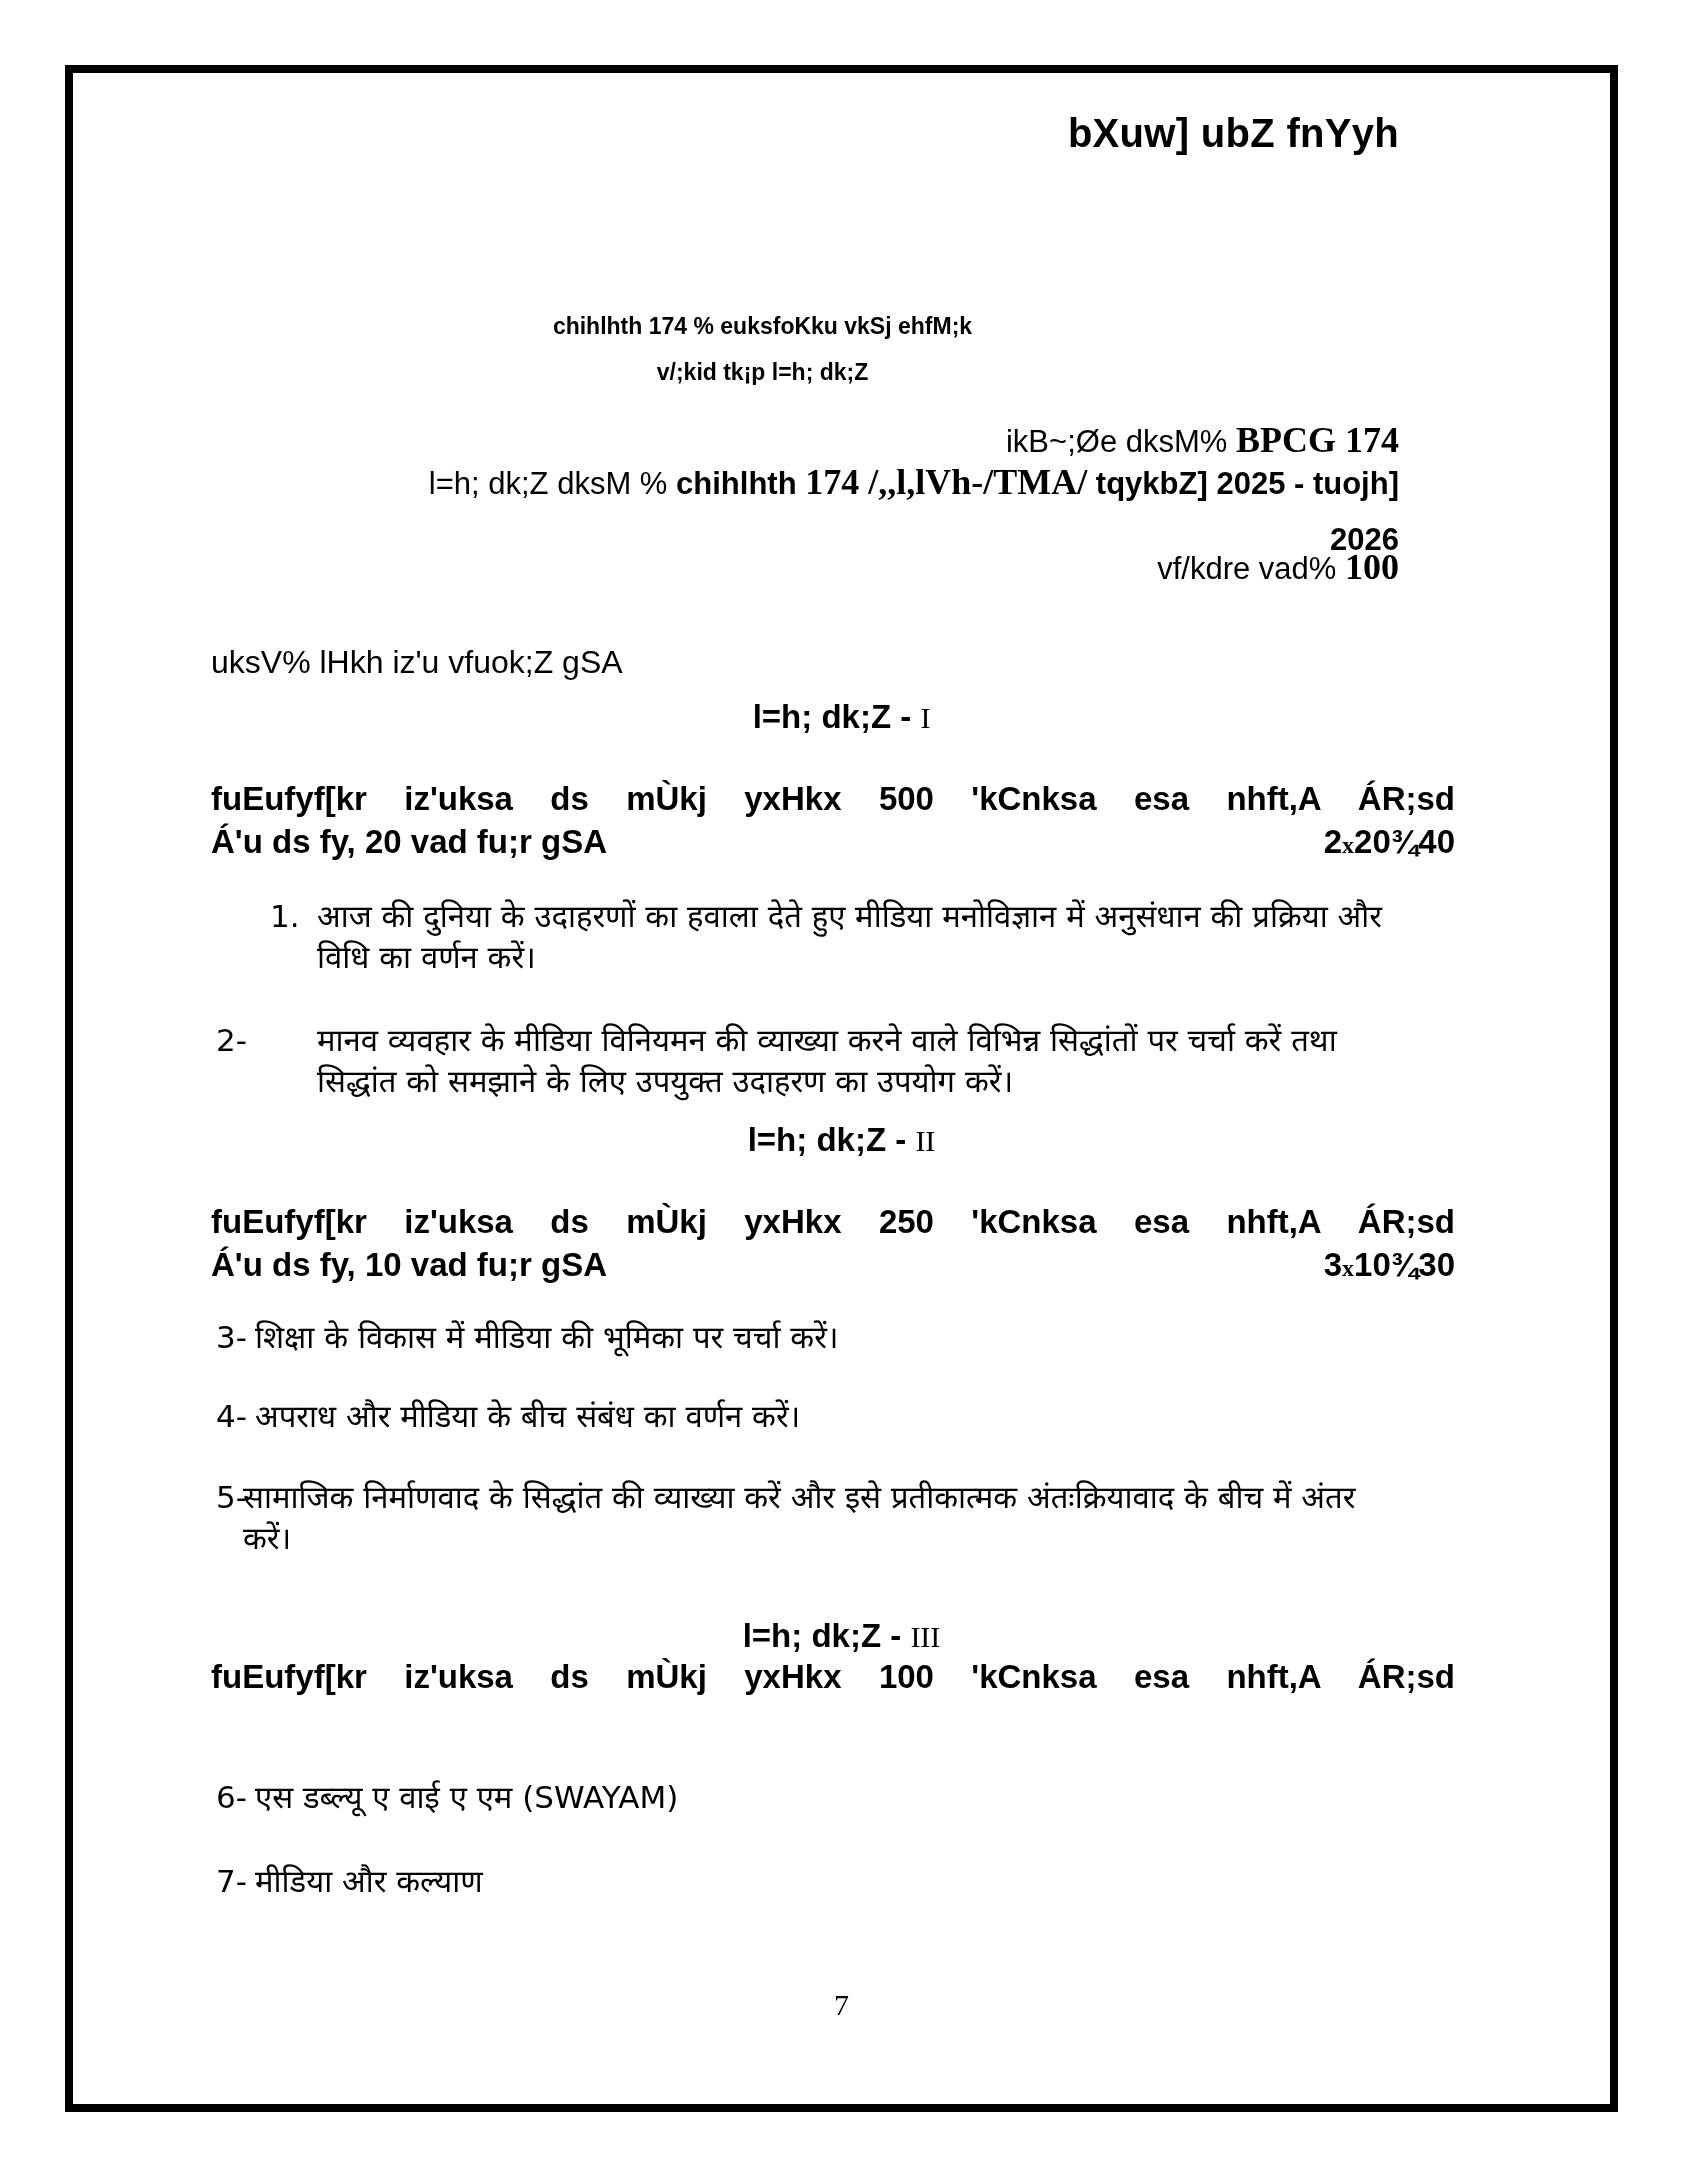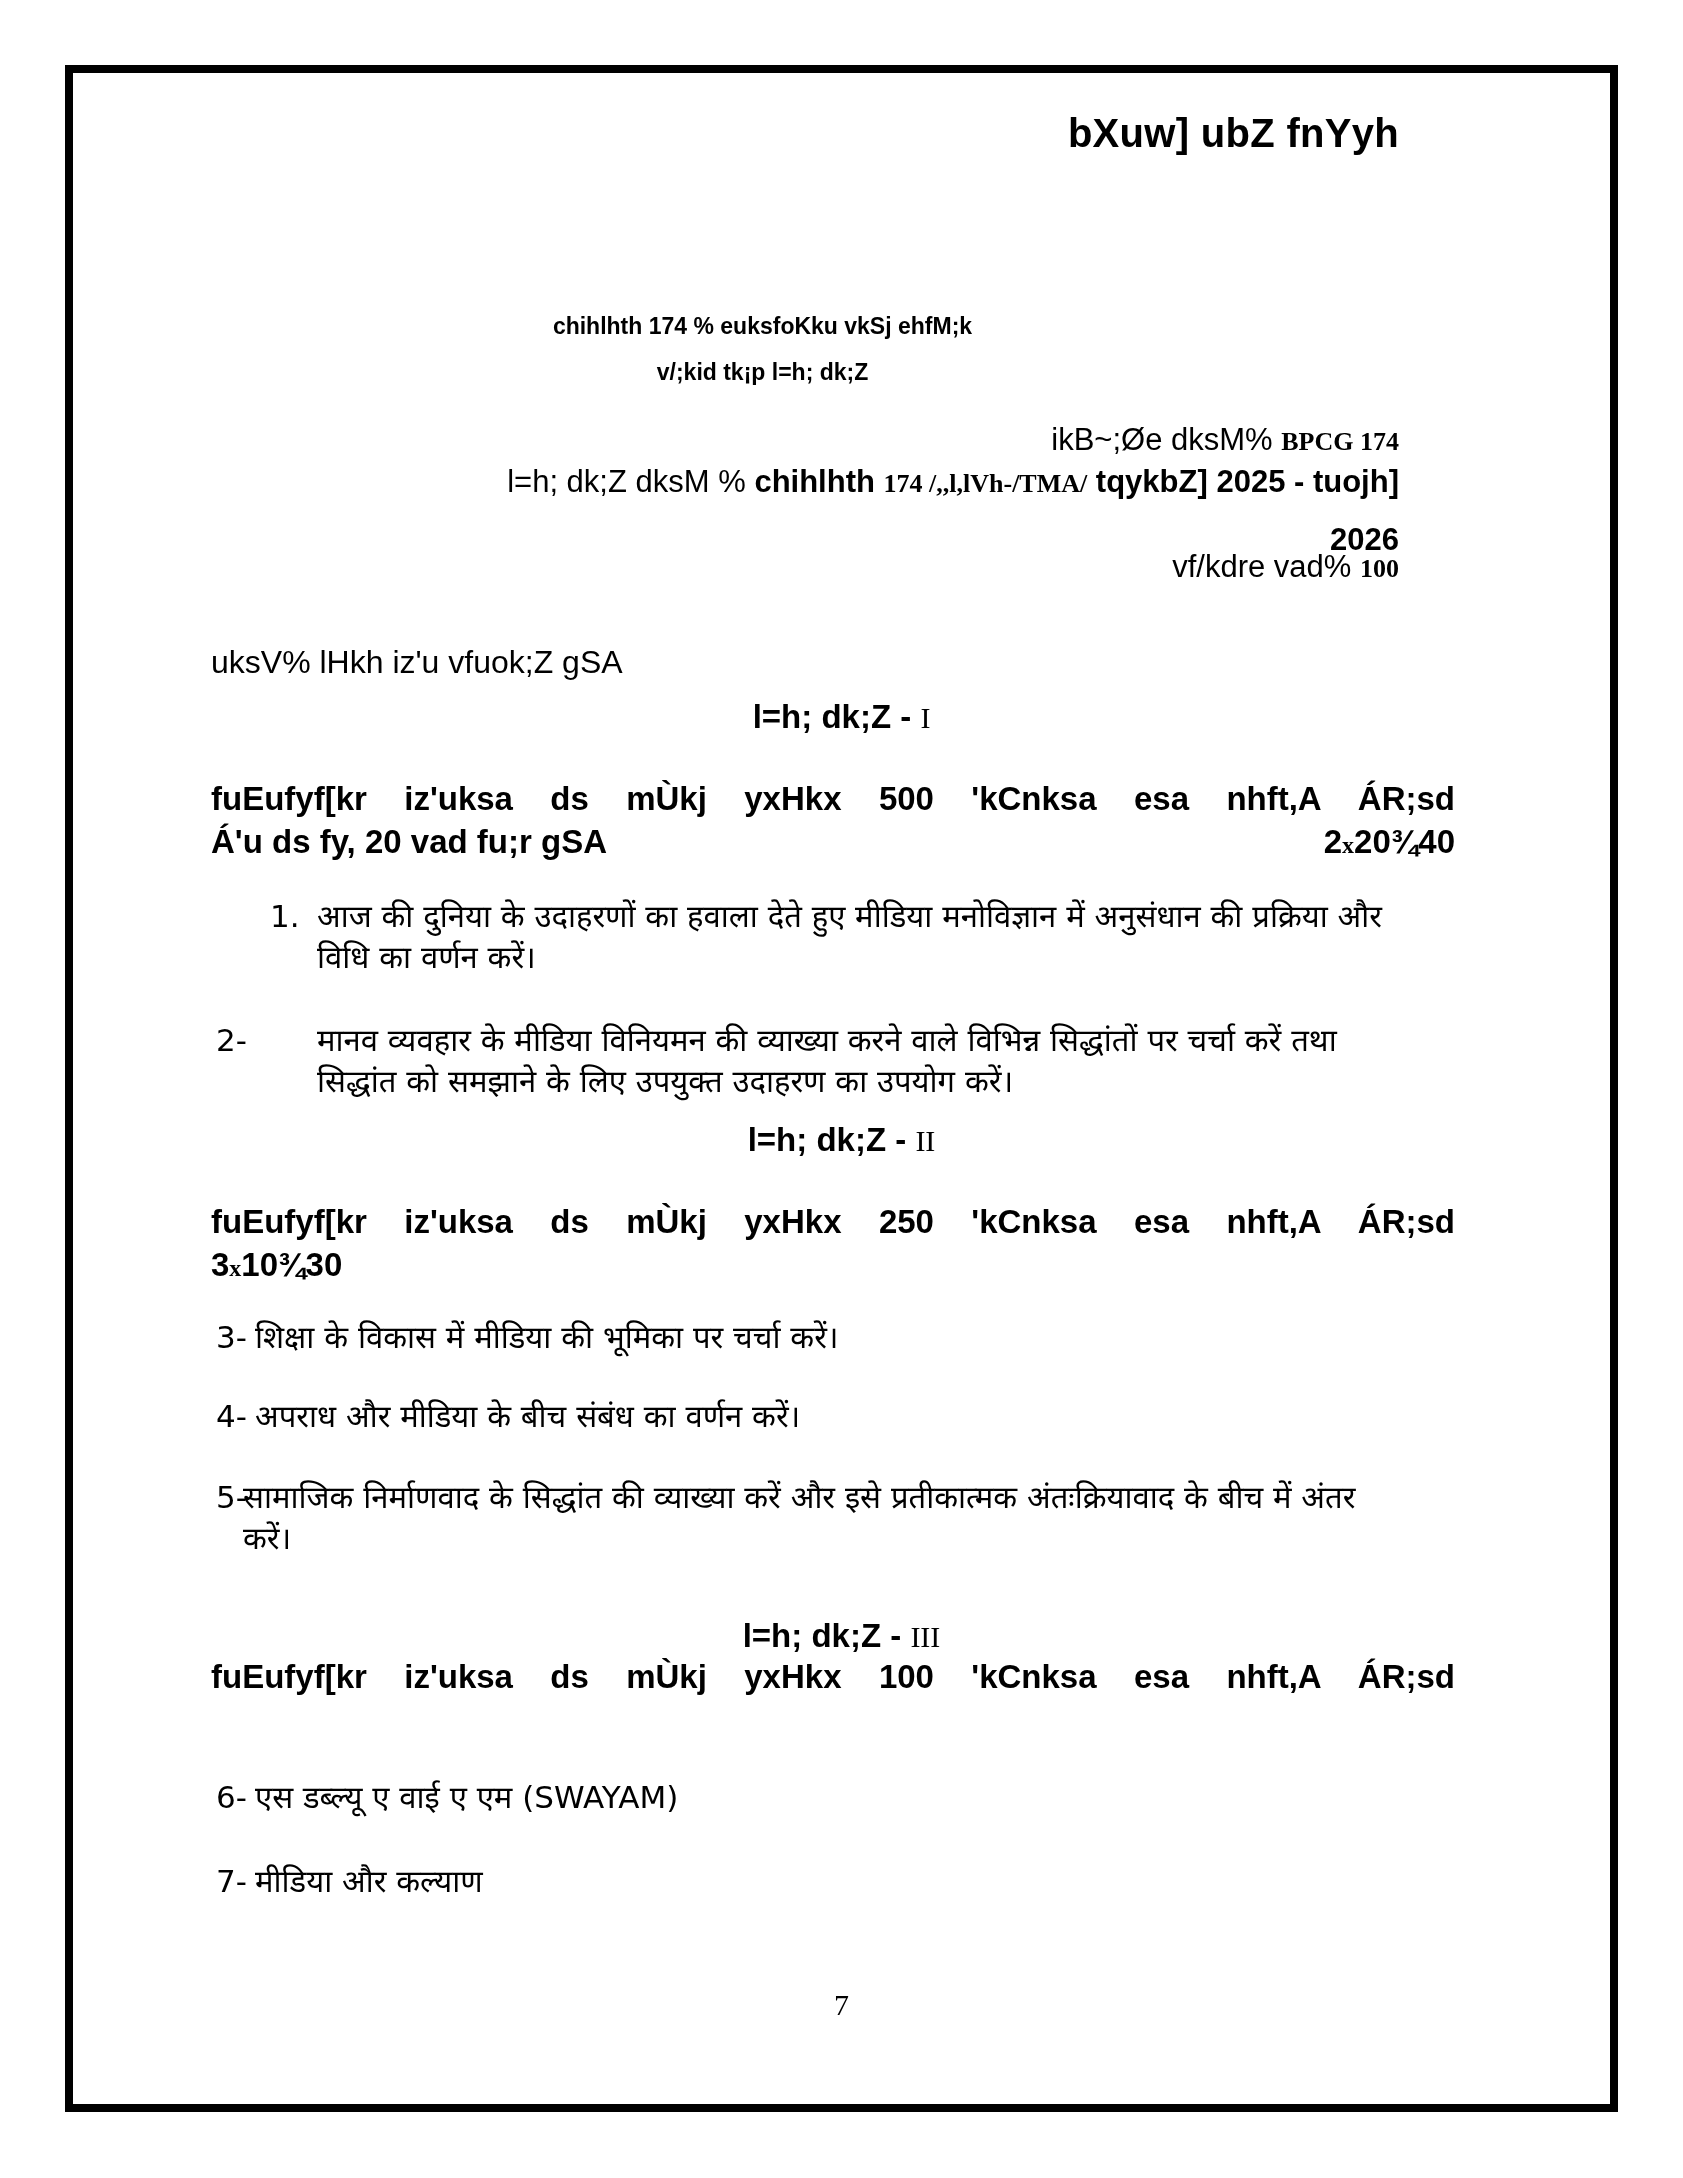--- a/index.html
+++ b/index.html
@@ -11,21 +11,21 @@
   .b { font-weight: bold; }
   .serif { font-family: "Liberation Serif", "DejaVu Serif", serif; }
   .center { text-align: center; }
 
   .doc-title { right: 284px; top: 111px; font-size: 40px; font-weight: bold; letter-spacing: 0.3px; }
 
   .course-title { left: 0; width: 1683px; top: 303px; font-size: 23px; font-weight: bold; line-height: 46px; }
   .course-title div { position: relative; left: -79px; }
 
   .meta { right: 284px; font-size: 31px; line-height: 40px; }
-  .meta .serif { font-size: 26px; }
+  .meta .serif { font-size: 36px; }
   .meta-code { top: 420px; }
   .meta-assign { top: 462px; }
   .meta-year2 { top: 520px; }
   .meta-marks { top: 547px; }
 
   .note { left: 211px; top: 644px; font-size: 32px; font-weight: normal; }
 
   .section-head { left: 0; width: 1683px; text-align: center; font-size: 33px; font-weight: bold; }
   .section-head .roman { font-family: "Liberation Serif", "DejaVu Serif", serif; font-weight: normal; font-size: 30px; }
 
@@ -95,20 +95,21 @@
   <span class="q-text" style="left:317px; top:1020px; width:1099px;">मानव व्यवहार के मीडिया विनियमन की व्याख्या करने वाले विभिन्न सिद्धांतों पर चर्चा करें तथा सिद्धांत को समझाने के लिए उपयुक्त उदाहरण का उपयोग करें।</span>
 </div>
 
 <div class="abs section-head" style="top:1121px;">
   <span>l=h; dk;Z -</span>
   <span class="roman">II</span>
 </div>
 <div class="abs instr" style="top:1200px;">
   <div class="l1">fuEufyf[kr iz'uksa ds mÙkj yxHkx 250 'kCnksa esa nhft,A ÁR;sd</div>
   <div class="l2">
+    <span>Á'u ds fy, 10 vad fu;r gSA</span>
     <span class="marks"><span>3</span><span class="x">x</span><span>10¾30</span></span>
   </div>
 </div>
 
 <div class="abs q" style="top:0;left:0;">
   <span class="q-num" style="left:216px; top:1317px;">3-</span>
   <span class="q-text" style="left:255px; top:1317px; width:1168px;">शिक्षा के विकास में मीडिया की भूमिका पर चर्चा करें।</span>
 </div>
 <div class="abs q" style="top:0;left:0;">
   <span class="q-num" style="left:216px; top:1396px;">4-</span>

